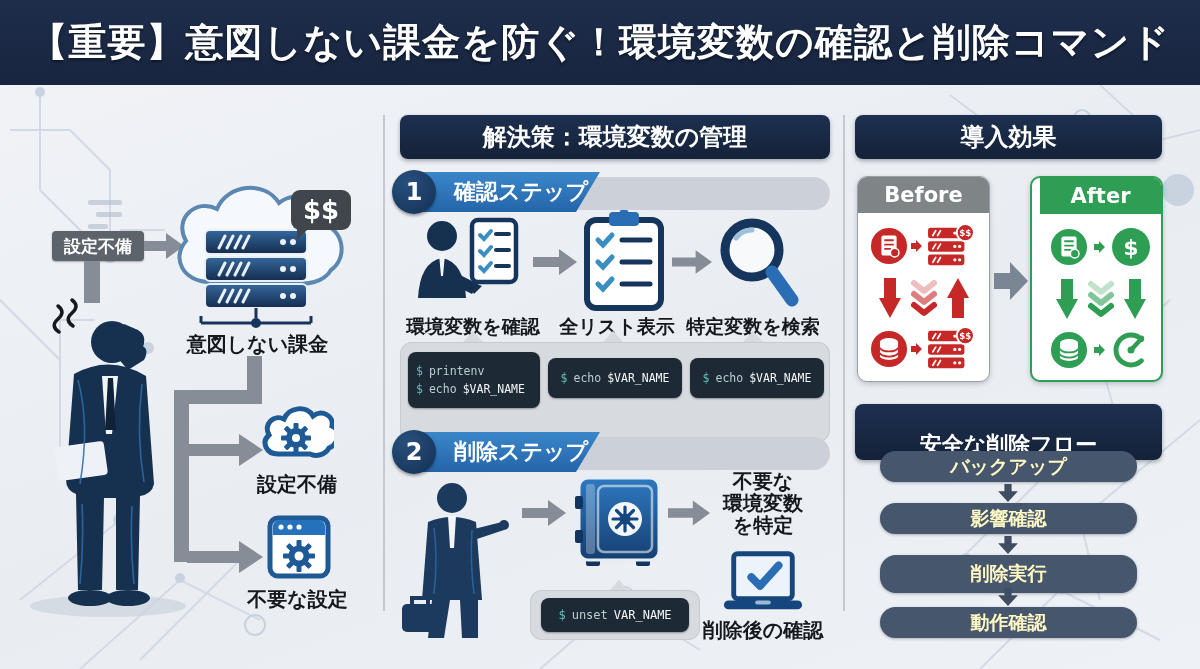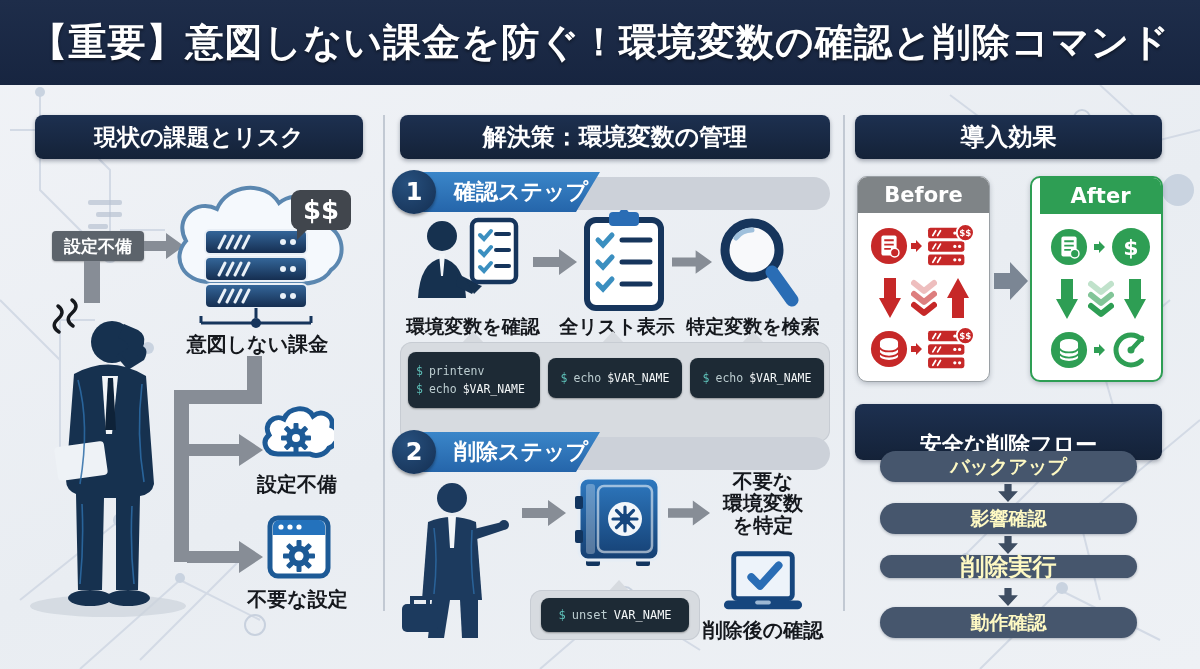--- a/index.html
+++ b/index.html
@@ -119,23 +119,20 @@
     </g>
   </svg>
 
   <div class="layer title-bar">
     <div class="t">【重要】意図しない課金を防ぐ！環境変数の確認と削除コマンド</div>
   </div>
 
   <div class="layer divider" style="left:383px; top:115px; height:496px;"></div>
   <div class="layer divider" style="left:843px; top:115px; height:496px;"></div>
 
-  <div class="layer sec-head" style="left:35px; top:115px; width:328px; height:44px; font-size:23px;">
-    <span>現状の課題とリスク</span>
-  </div>
 
   <div class="layer tag" style="left:52px; top:231px; width:92px; height:30px; font-size:17px;">
     <span>設定不備</span>
   </div>
   <svg class="layer" style="left:144px; top:233px;" width="40" height="26" viewBox="0 0 40 26">
     <polygon points="0,8 22,8 22,0 40,13 22,26 22,18 0,18" fill="#878d96"></polygon>
   </svg>
   <div class="layer bar" style="left:84px; top:261px; width:16px; height:42px;"></div>
 
   <svg class="layer" style="left:163px; top:178px;" width="188" height="152" viewBox="0 0 188 152">
@@ -615,19 +612,19 @@
   </div>
 
   <div class="layer pill" style="left:880px; top:451px; width:257px; height:31px; font-size:19px;">バックアップ</div>
   <svg class="layer" style="left:997px; top:484px;" width="22" height="18" viewBox="0 0 22 20">
     <polygon points="7,0 15,0 15,8 22,8 11,20 0,8 7,8" fill="#3e4d62"></polygon>
   </svg>
   <div class="layer pill" style="left:880px; top:503px; width:257px; height:31px; font-size:19px;">影響確認</div>
   <svg class="layer" style="left:997px; top:536px;" width="22" height="18" viewBox="0 0 22 20">
     <polygon points="7,0 15,0 15,8 22,8 11,20 0,8 7,8" fill="#3e4d62"></polygon>
   </svg>
-  <div class="layer pill" style="left:880px; top:555px; width:257px; height:23px; font-size:24px;">削除実行</div>
+  <div class="layer pill" style="left:880px; top:555px; width:257px; height:38px; font-size:19px;">削除実行</div>
   <svg class="layer" style="left:997px; top:588px;" width="22" height="18" viewBox="0 0 22 20">
     <polygon points="7,0 15,0 15,8 22,8 11,20 0,8 7,8" fill="#3e4d62"></polygon>
   </svg>
   <div class="layer pill" style="left:880px; top:607px; width:257px; height:31px; font-size:19px;">動作確認</div>
 
 </div>
 
 </body></html>

